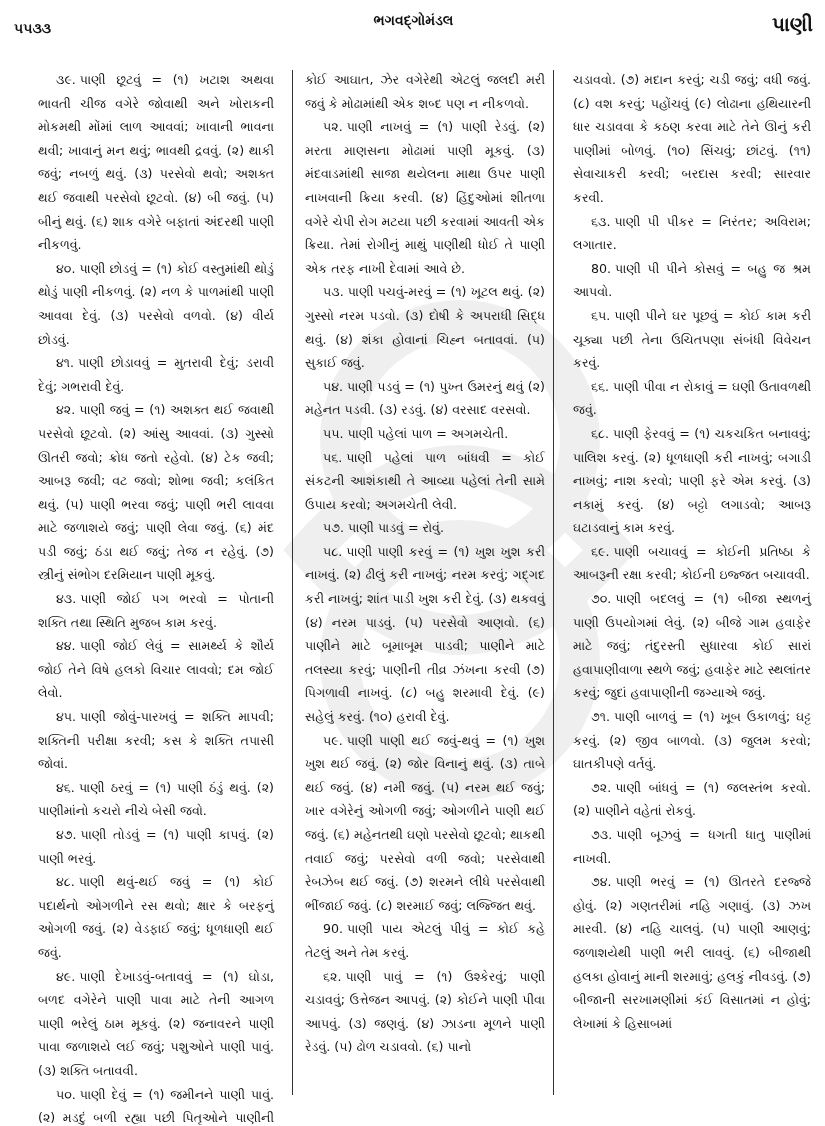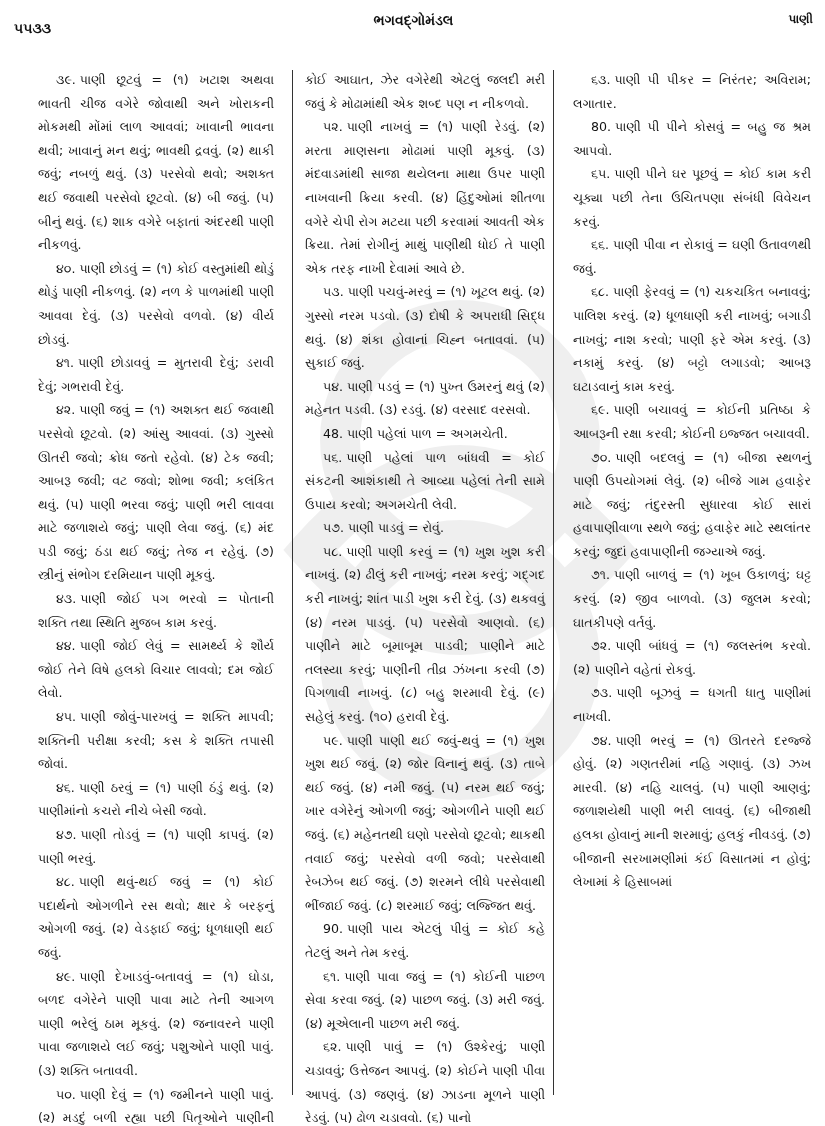--- a/index.html
+++ b/index.html
@@ -10,21 +10,21 @@
   .watermark {
     position: absolute; left: 250px; top: 260px; width: 420px; height: 560px;
     pointer-events: none; opacity: 0.06;
   }
   .header {
     position: absolute; top: 12px; left: 14px; right: 12px; height: 22px;
     font-size: 14px; font-weight: bold;
   }
   .header .pg { position: absolute; left: 0; top: 0; margin-top: 8px; }
   .header .ttl { position: absolute; left: 0; right: 0; top: 0; text-align: center; font-weight: bold; }
-  .header .kw { position: absolute; right: 0; top: 0; font-size: 12px; }
+  .header .kw { position: absolute; right: 0; top: 0; font-size: 20px; }
   .col {
     position: absolute; top: 68px; font-size: 12.6px; line-height: 23.6px;
     text-align: justify;
   }
   .col1 { left: 38px; width: 236px; }
   .col2 { left: 305px; width: 240px; }
   .col3 { left: 573px; width: 238px; }
   .rule { position: absolute; top: 70px; height: 1025px; width: 1px; background: #333; }
   .rule1 { left: 292px; }
   .rule2 { left: 553px; }
@@ -66,31 +66,31 @@
   <p class="entry"><span class="num">૪૯.</span><span>પાણી દેખાડવું-બતાવવું = (૧) ઘોડા, બળદ વગેરેને પાણી પાવા માટે તેની આગળ પાણી ભરેલું ઠામ મૂકવું. (૨) જનાવરને પાણી પાવા જળાશયે લઈ જવું; પશુઓને પાણી પાવું. (૩) શક્તિ બતાવવી.</span></p>
   <p class="entry"><span class="num">૫૦.</span><span>પાણી દેવું = (૧) જમીનને પાણી પાવું. (૨) મડદું બળી રહ્યા પછી પિતૃઓને પાણીની અંજલિ આપવી; તર્પણ કરવું.</span></p>
   <p class="entry"><span class="num">૫૧.</span><span>પાણી ન માગવું = અચાનક મરી જવું;</span></p>
 </div>
 
 <div class="col col2">
   <p class="entry cont"><span>કોઈ આઘાત, ઝેર વગેરેથી એટલું જલદી મરી જવું કે મોઢામાંથી એક શબ્દ પણ ન નીકળવો.</span></p>
   <p class="entry"><span class="num">૫૨.</span><span>પાણી નાખવું = (૧) પાણી રેડવું. (૨) મરતા માણસના મોઢામાં પાણી મૂકવું. (૩) મંદવાડમાંથી સાજા થયેલના માથા ઉપર પાણી નાખવાની ક્રિયા કરવી. (૪) હિંદુઓમાં શીતળા વગેરે ચેપી રોગ મટયા પછી કરવામાં આવતી એક ક્રિયા. તેમાં રોગીનું માથું પાણીથી ધોઈ તે પાણી એક તરફ નાખી દેવામાં આવે છે.</span></p>
   <p class="entry"><span class="num">૫૩.</span><span>પાણી પચવું-મરવું = (૧) ખૂટલ થવું. (૨) ગુસ્સો નરમ પડવો. (૩) દોષી કે અપરાધી સિદ્ધ થવું. (૪) શંકા હોવાનાં ચિહ્ન બતાવવાં. (૫) સુકાઈ જવું.</span></p>
   <p class="entry"><span class="num">૫૪.</span><span>પાણી પડવું = (૧) પુખ્ત ઉમરનું થવું (૨) મહેનત પડવી. (૩) રડવું. (૪) વરસાદ વરસવો.</span></p>
-  <p class="entry"><span class="num">48.</span><span>પાણી પહેલાં પાળ = અગમચેતી.</span></p>
+  <p class="entry"><span class="num">૫૫.</span><span>પાણી પહેલાં પાળ = અગમચેતી.</span></p>
   <p class="entry"><span class="num">૫૬.</span><span>પાણી પહેલાં પાળ બાંધવી = કોઈ સંકટની આશંકાથી તે આવ્યા પહેલાં તેની સામે ઉપાય કરવો; અગમચેતી લેવી.</span></p>
   <p class="entry"><span class="num">૫૭.</span><span>પાણી પાડવું = રોવું.</span></p>
   <p class="entry"><span class="num">૫૮.</span><span>પાણી પાણી કરવું = (૧) ખુશ ખુશ કરી નાખવું. (૨) ઢીલું કરી નાખવું; નરમ કરવું; ગદ્ગદ કરી નાખવું; શાંત પાડી ખુશ કરી દેવું. (૩) થકવવું (૪) નરમ પાડવું. (૫) પરસેવો આણવો. (૬) પાણીને માટે બૂમાબૂમ પાડવી; પાણીને માટે તલસ્યા કરવું; પાણીની તીવ્ર ઝંખના કરવી (૭) પિગળાવી નાખવું. (૮) બહુ શરમાવી દેવું. (૯) સહેલું કરવું. (૧૦) હરાવી દેવું.</span></p>
   <p class="entry"><span class="num">૫૯.</span><span>પાણી પાણી થઈ જવું-થવું = (૧) ખુશ ખુશ થઈ જવું. (૨) જોર વિનાનું થવું. (૩) તાબે થઈ જવું. (૪) નમી જવું. (૫) નરમ થઈ જવું; ખાર વગેરેનું ઓગળી જવું; ઓગળીને પાણી થઈ જવું. (૬) મહેનતથી ઘણો પરસેવો છૂટવો; થાકથી તવાઈ જવું; પરસેવો વળી જવો; પરસેવાથી રેબઝેબ થઈ જવું. (૭) શરમને લીધે પરસેવાથી ભીંજાઈ જવું. (૮) શરમાઈ જવું; લજ્જિત થવું.</span></p>
   <p class="entry"><span class="num">90.</span><span>પાણી પાય એટલું પીવું = કોઈ કહે તેટલું અને તેમ કરવું.</span></p>
-  <p class="entry"><span class="num">૬૧.</span><span>પાણી પાવા જવું = (૧) કોઈની પાછળ સેવા કરવા જવું. (૨) પાછળ જવું. (૩) મરી જવું. (૪) મૂએલાની પાછળ મરી જવું.</span></p>
   <p class="entry"><span class="num">૬૨.</span><span>પાણી પાવું = (૧) ઉશ્કેરવું; પાણી ચડાવવું; ઉત્તેજન આપવું. (૨) કોઈને પાણી પીવા આપવું. (૩) જણવું. (૪) ઝાડના મૂળને પાણી રેડવું. (૫) ઢોળ ચડાવવો. (૬) પાનો</span></p>
 </div>
 
 <div class="col col3">
+  <p class="entry cont"><span>ચડાવવો. (૭) મદાન કરવું; ચડી જવું; વધી જવું. (૮) વશ કરવું; પહોંચવું (૯) લોઢાના હથિયારની ધાર ચડાવવા કે કઠણ કરવા માટે તેને ઊનું કરી પાણીમાં બોળવું. (૧૦) સિંચવું; છાંટવું. (૧૧) સેવાચાકરી કરવી; બરદાસ કરવી; સારવાર કરવી.</span></p>
   <p class="entry"><span class="num">૬૩.</span><span>પાણી પી પીકર = નિરંતર; અવિરામ; લગાતાર.</span></p>
   <p class="entry"><span class="num">80.</span><span>પાણી પી પીને કોસવું = બહુ જ શ્રમ આપવો.</span></p>
   <p class="entry"><span class="num">૬૫.</span><span>પાણી પીને ઘર પૂછવું = કોઈ કામ કરી ચૂક્યા પછી તેના ઉચિતપણા સંબંધી વિવેચન કરવું.</span></p>
   <p class="entry"><span class="num">૬૬.</span><span>પાણી પીવા ન રોકાવું = ઘણી ઉતાવળથી જવું.</span></p>
   <p class="entry"><span class="num">૬૮.</span><span>પાણી ફેરવવું = (૧) ચકચકિત બનાવવું; પાલિશ કરવું. (૨) ધૂળધાણી કરી નાખવું; બગાડી નાખવું; નાશ કરવો; પાણી ફરે એમ કરવું. (૩) નકામું કરવું. (૪) બટ્ટો લગાડવો; આબરૂ ઘટાડવાનું કામ કરવું.</span></p>
   <p class="entry"><span class="num">૬૯.</span><span>પાણી બચાવવું = કોઈની પ્રતિષ્ઠા કે આબરૂની રક્ષા કરવી; કોઈની ઇજ્જત બચાવવી.</span></p>
   <p class="entry"><span class="num">૭૦.</span><span>પાણી બદલવું = (૧) બીજા સ્થળનું પાણી ઉપયોગમાં લેવું. (૨) બીજે ગામ હવાફેર માટે જવું; તંદુરસ્તી સુધારવા કોઈ સારાં હવાપાણીવાળા સ્થળે જવું; હવાફેર માટે સ્થલાંતર કરવું; જુદાં હવાપાણીની જગ્યાએ જવું.</span></p>
   <p class="entry"><span class="num">૭૧.</span><span>પાણી બાળવું = (૧) ખૂબ ઉકાળવું; ઘટ્ટ કરવું. (૨) જીવ બાળવો. (૩) જુલમ કરવો; ઘાતકીપણે વર્તવું.</span></p>
   <p class="entry"><span class="num">૭૨.</span><span>પાણી બાંધવું = (૧) જલસ્તંભ કરવો. (૨) પાણીને વહેતાં રોકવું.</span></p>
   <p class="entry"><span class="num">૭૩.</span><span>પાણી બૂઝવું = ધગતી ધાતુ પાણીમાં નાખવી.</span></p>

